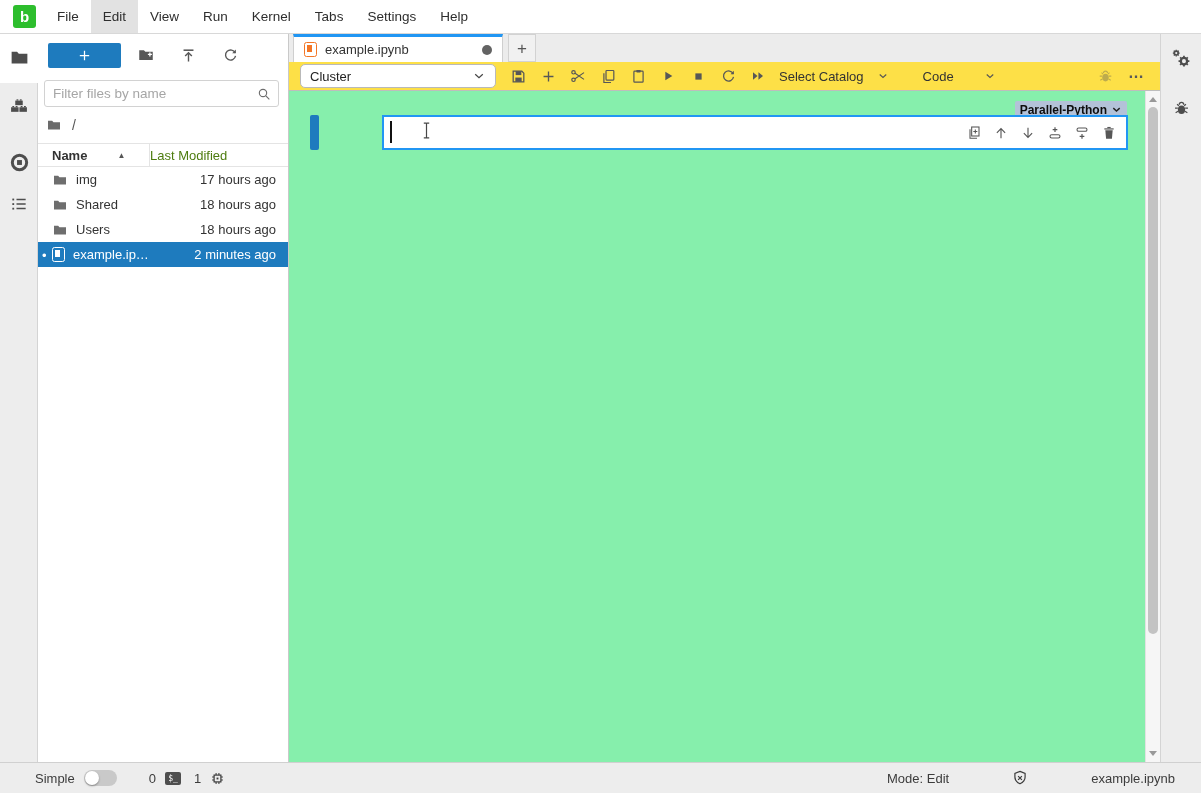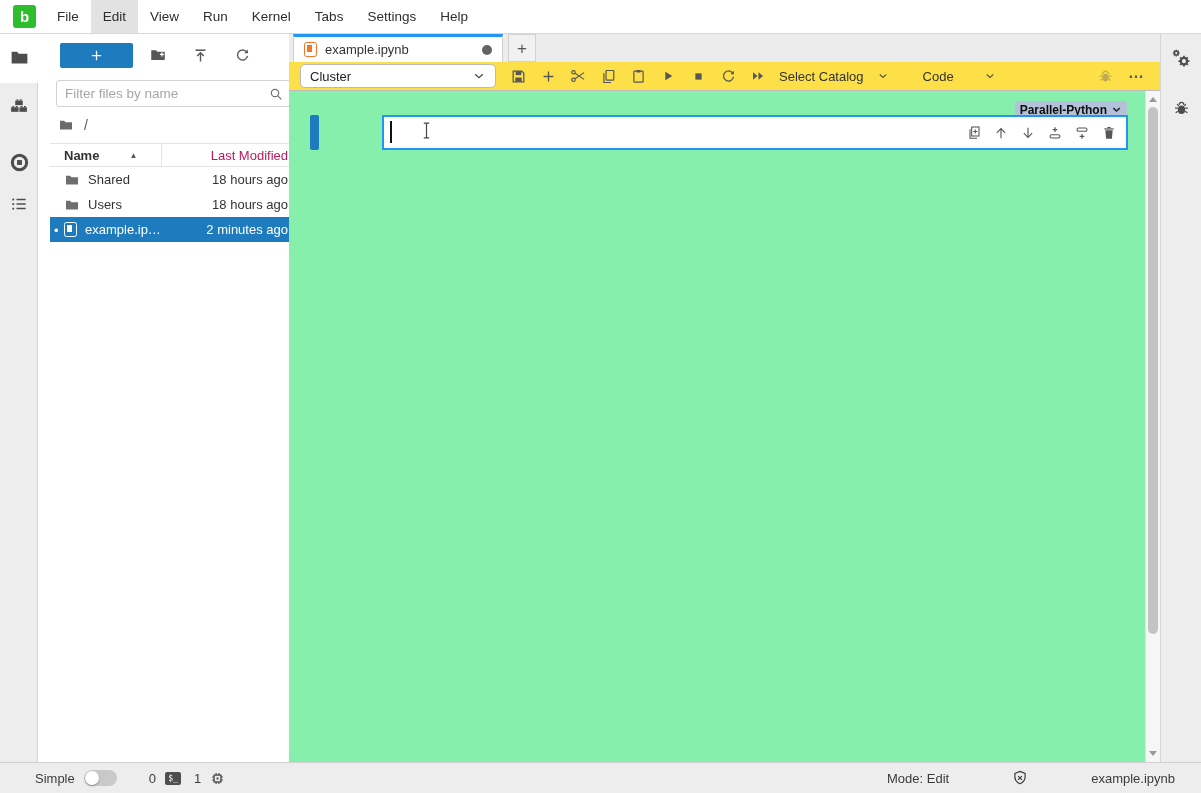--- a/index.html
+++ b/index.html
@@ -22,41 +22,41 @@
   .menu-item { padding:0 12px; height:33px; line-height:33px; font-size:13.5px; color:#2e2e2e; cursor:default; }
   .menu-item.active { background:#e2e2e2; }
 
   
   #left-strip { position:absolute; top:34px; left:0; width:38px; bottom:31px;
     background:#ededed; border-right:1px solid #d4d4d4; }
   .strip-seg-active { position:absolute; top:0; left:0; width:38px; height:49px; background:#fff; }
   .strip-icon { position:absolute; left:0; width:38px; display:flex; justify-content:center; color:#4d4d4d; }
 
   
-  #file-panel { position:absolute; top:34px; left:50px; width:251px; bottom:31px;
+  #file-panel { position:absolute; top:34px; left:38px; width:251px; bottom:31px;
     background:#fff; border-right:1px solid #c9c9c9; }
   .fb-toolbar { height:26px; margin-top:8px; display:flex; align-items:center; padding-left:10px; }
   .new-launcher { width:73px; height:25px; border-radius:2px; background:var(--accent-blue,#1e7bbe);
     color:#fff; display:flex; align-items:center; justify-content:center; border:none; }
   .fb-icon-btn { width:24px; height:24px; display:flex; align-items:center; justify-content:center;
     color:#575757; margin-left:18px; }
   .fb-icon-btn:first-of-type { margin-left:13px; }
   .fb-filter { margin:12px 9px 0 6px; position:relative; }
   .fb-filter input { width:100%; height:27px; border:1px solid #d2d2d2; border-radius:3px;
     padding:0 28px 0 8px; font-size:13.5px; color:#333; font-family:inherit; background:#fff; outline:none; }
   .fb-filter input::placeholder { color:#a6a6a6; }
   .fb-filter .search { position:absolute; right:7px; top:6px; color:#6e6e6e; }
   .fb-crumb { height:26px; margin-top:5px; display:flex; align-items:center; padding-left:8px; color:#6b6b6b; }
   .fb-crumb .slash { margin-left:10px; font-size:14px; color:#555; }
   .fb-header { height:24px; margin-top:5px; border-top:1px solid #e4e4e4; border-bottom:1px solid #e4e4e4;
     display:flex; align-items:center; font-size:13px; }
   .fb-header .name-cell { width:112px; height:100%; padding-left:14px; display:flex; align-items:center;
     font-weight:bold; color:#333; border-right:1px solid #e4e4e4; }
   .fb-header .sort { margin-left:30px; font-size:8px; color:#555; }
-  .fb-header .mod-cell { flex:1; text-align:right; padding-right:12px; color:#be185d; }
+  .fb-header .mod-cell { flex:1; padding-right:12px; color:#4d7c0f; }
   .file-row { height:25px; display:flex; align-items:center; position:relative; font-size:13px; color:#333; }
   .file-row .row-icon { margin-left:14px; display:flex; }
   .file-row .fname { margin-left:8px; white-space:nowrap; }
   .file-row .ftime { margin-left:auto; padding-right:12px; white-space:nowrap; }
   .file-row.selected { background:var(--accent-blue,#1e7bbe); color:#fff; }
   .file-row .dirty-bullet { position:absolute; left:4px; top:6px; font-size:13px; color:#fff; }
   .folder-glyph { color:#6e6e6e; }
 
   
   .nb-icon { width:13px; height:15px; border:1.5px solid var(--notebook-orange,#f37626);
@@ -249,20 +249,29 @@
     <span class="slash">/</span>
   </div>
   <div class="fb-header">
     <div class="name-cell">
       <span>Name</span>
       <span class="sort">▲</span>
     </div>
     <div class="mod-cell">Last Modified</div>
   </div>
 
+  <div class="file-row">
+    <span class="row-icon folder-glyph">
+      <svg width="16" height="16" viewBox="0 0 24 24" fill="currentColor">
+          <path d="M3 5.5h6.2l2 2.3H21v11H3z"></path>
+        </svg>
+    </span>
+    <span class="fname">img</span>
+    <span class="ftime">17 hours ago</span>
+  </div>
   <div class="file-row">
     <span class="row-icon folder-glyph">
       <svg width="16" height="16" viewBox="0 0 24 24" fill="currentColor">
           <path d="M3 5.5h6.2l2 2.3H21v11H3z"></path>
         </svg>
     </span>
     <span class="fname">Shared</span>
     <span class="ftime">18 hours ago</span>
   </div>
   <div class="file-row">

